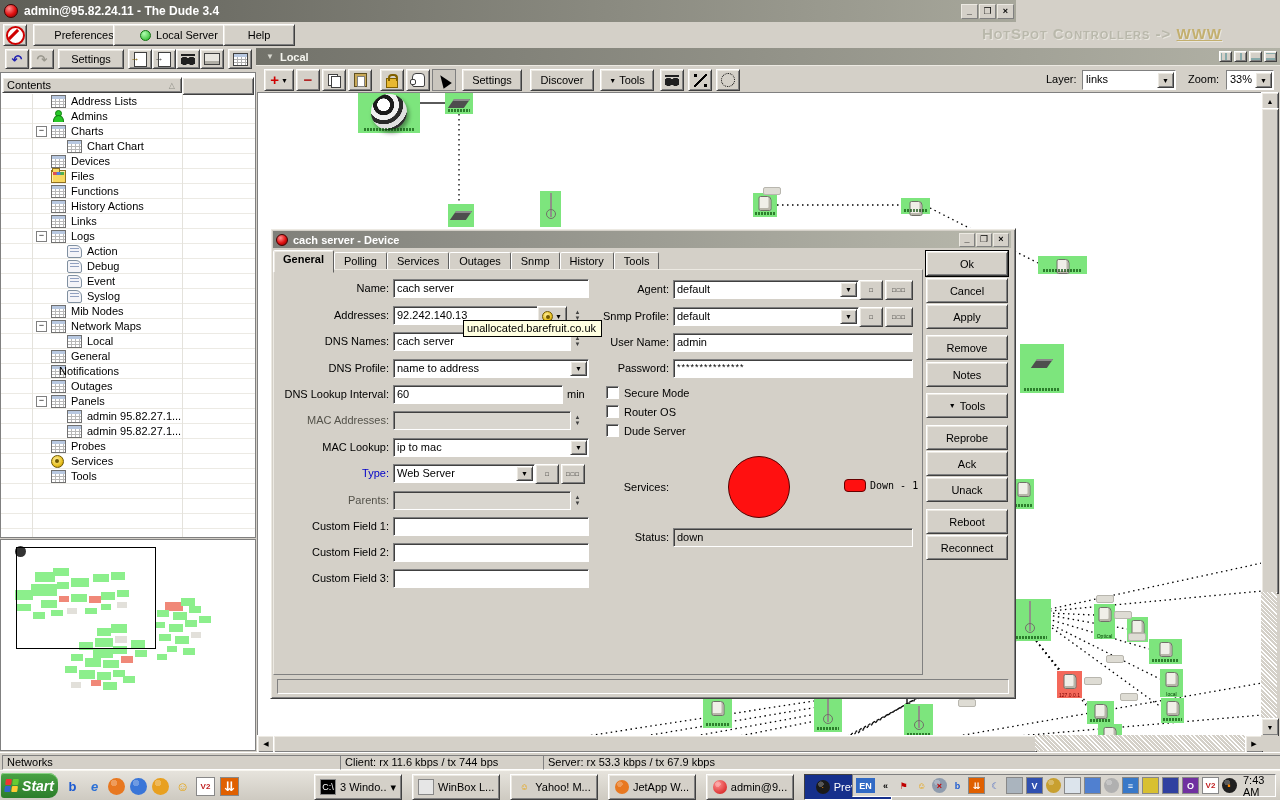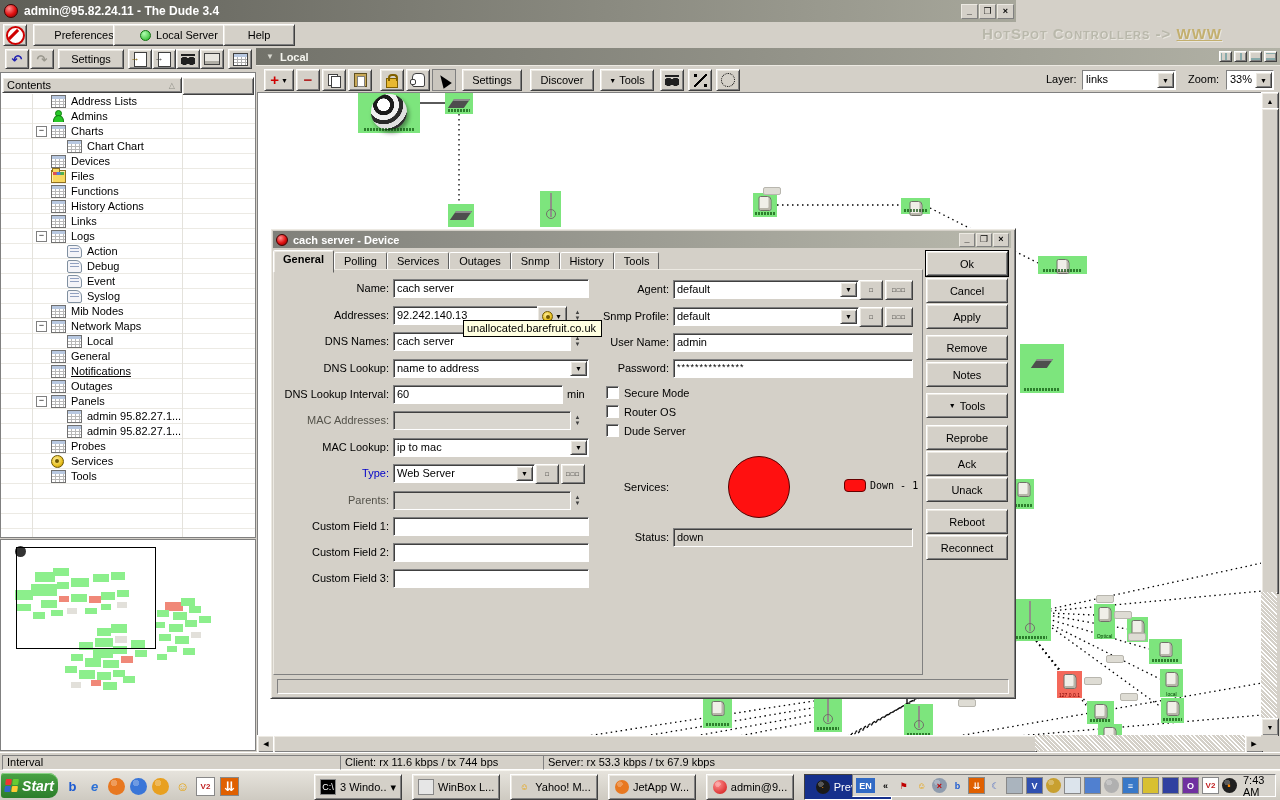--- a/index.html
+++ b/index.html
@@ -311,21 +311,21 @@
       <div class="trow">
         <span class="tic tic-table" style="left: 66px;"></span>
         <span class="tlab" style="left: 86px;">Local</span>
       </div>
       <div class="trow">
         <span class="tic tic-table" style="left: 50px;"></span>
         <span class="tlab" style="left: 70px;">General</span>
       </div>
       <div class="trow">
         <span class="tic tic-table" style="left: 50px;"></span>
-        <span class="tlab" style="left: 70px; text-decoration: underline;">Notifications</span>
+        <span class="tlab" style="left: 58px;">Notifications</span>
       </div>
       <div class="trow">
         <span class="tic tic-table" style="left: 50px;"></span>
         <span class="tlab" style="left: 70px;">Outages</span>
       </div>
       <div class="trow">
         <span class="texp" style="left: 35px;">−</span>
         <span class="tic tic-table" style="left: 50px;"></span>
         <span class="tlab" style="left: 70px;">Panels</span>
       </div>
@@ -591,21 +591,21 @@
 
   <span class="fl" style="left:2px;top:106px;width:116px;">DNS Names:</span>
   <div class="fi" style="left:122px;top:103px;width:170px;height:15px;">cach server</div>
   <div class="spin abs" style="left:300px;top:103px;height:18px;">
       <span>▲</span>
       <span>▼</span>
     </div>
 
   <div class="abs" style="left:192px;top:91px;width:139px;height:17px;background:#ffffe1;border:1px solid #000;z-index:30;padding:1px 3px;box-sizing:border-box;white-space:nowrap;">unallocated.barefruit.co.uk</div>
 
-  <span class="fl" style="left:2px;top:133px;width:116px;">DNS Lookup:</span>
+  <span class="fl" style="left:2px;top:133px;width:116px;">DNS Profile:</span>
   <div class="fi combo" style="left:122px;top:130px;width:188px;height:15px;">
     <span class="cval">name to address</span>
       <span class="dd raised">▼</span>
   </div>
 
   <span class="fl" style="left:2px;top:159px;width:116px;">DNS Lookup Interval:</span>
   <div class="fi" style="left:122px;top:156px;width:162px;height:15px;">60</div>
   <span class="abs" style="left:296px;top:159px;">min</span>
 
   <span class="fl" style="left:2px;top:185px;width:116px;color:#54524a;">MAC Addresses:</span>
@@ -714,21 +714,21 @@
       <div class="raised btn abs" style="left: 655px; top: 280px; width: 80px; height: 23px;">
         <span>Reboot</span>
       </div>
       <div class="raised btn abs" style="left: 655px; top: 306px; width: 80px; height: 23px;">
         <span>Reconnect</span>
       </div>
     </div>
 </div>
 
 <div class="abs" style="left:0;top:752px;width:1280px;height:18px;background:#d4d0c8;border-top:1px solid #fff;">
-  <div class="abs sunkenflat" style="left:2px;top:2px;width:335px;height:13px;background:#d4d0c8;padding:0 4px;">Interval</div>
+  <div class="abs sunkenflat" style="left:2px;top:2px;width:335px;height:13px;background:#d4d0c8;padding:0 4px;">Networks</div>
   <div class="abs sunkenflat" style="left:340px;top:2px;width:200px;height:13px;background:#d4d0c8;padding:0 4px;white-space:nowrap;">Client: rx 11.6 kbps / tx 744 bps</div>
   <div class="abs sunkenflat" style="left:543px;top:2px;width:733px;height:13px;background:#d4d0c8;padding:0 4px;white-space:nowrap;">Server: rx 53.3 kbps / tx 67.9 kbps</div>
 </div>
 
 <div class="abs" style="left:0;top:770px;width:1280px;height:30px;background:linear-gradient(#e6e3dc,#cdc9c0);border-top:1px solid #f8f6f0;">
   <div class="abs btn" style="left:1px;top:2px;width:57px;height:25px;border-radius:3px 9px 9px 3px;background:linear-gradient(#4aa344,#2c7d2a);color:#fff;font-weight:bold;font-style:italic;font-size:14px;box-shadow:inset 0 1px 0 #8cd486;gap:3px;">
     <span class="startlogo">
         <i style="background:#e33"></i>
         <i style="background:#6c3"></i>
         <i style="background:#36c"></i>

